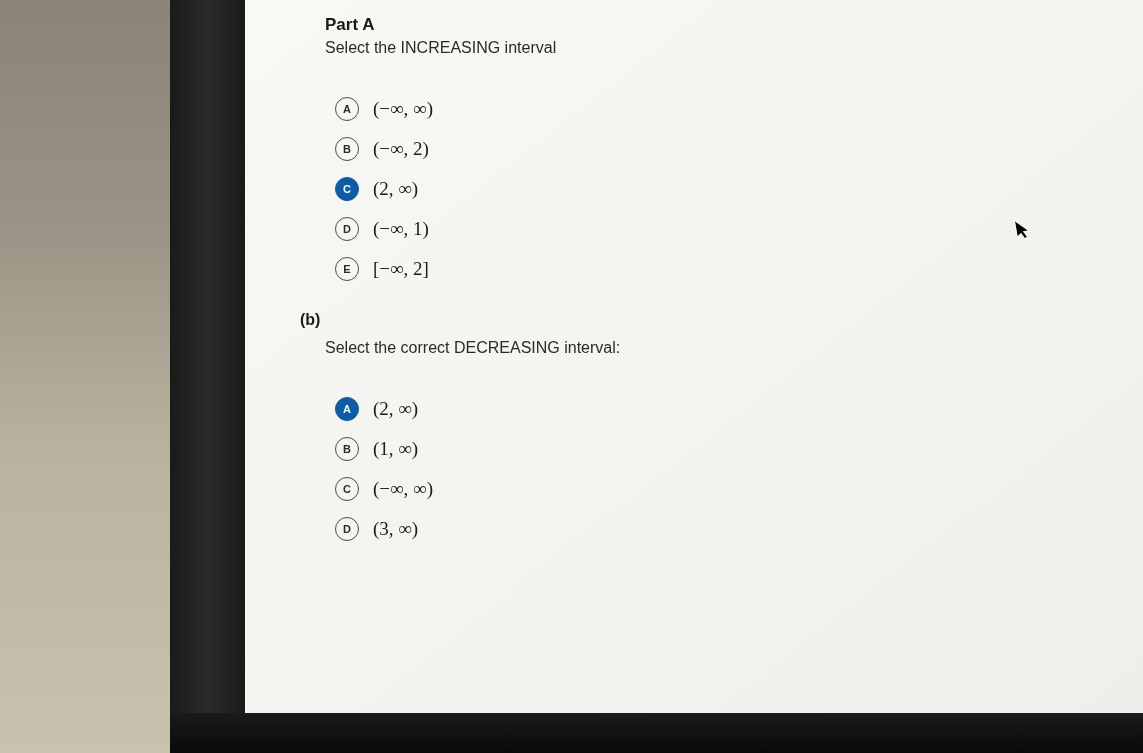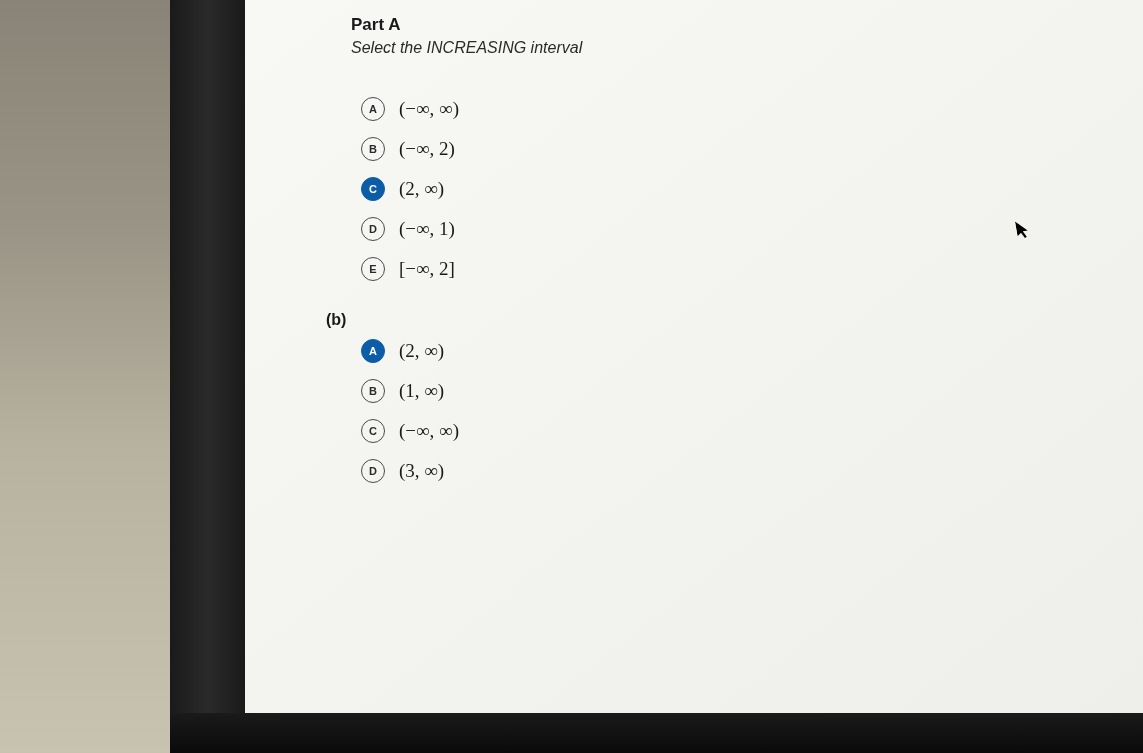--- a/index.html
+++ b/index.html
@@ -15,21 +15,21 @@
       position: relative;
       overflow: hidden;
     }
     .screen-area {
       position: absolute;
       left: 245px;
       top: 0;
       right: 0;
       bottom: 40px;
       background: linear-gradient(to bottom right, #f8f8f5, #eeeeea);
-      padding: 10px 30px 20px 46px;
+      padding: 10px 30px 20px 20px;
     }
     .collapse-arrow {
       position: absolute;
       left: 245px;
       top: 340px;
       font-size: 22px;
       font-weight: bold;
       color: #333;
       cursor: pointer;
       padding: 5px;
@@ -37,21 +37,20 @@
     .part-header {
       font-weight: bold;
       font-size: 17px;
       color: #1a1a1a;
       margin-bottom: 4px;
     }
     .part-prompt {
       font-size: 16px;
       color: #2a2a2a;
       margin-bottom: 40px;
-      font-style: italic;
     }
     .section-a {
       margin-left: 60px;
       margin-top: 5px;
     }
     .section-b {
       margin-left: 35px;
       margin-top: 30px;
     }
     .section-b-inner {
@@ -165,20 +164,21 @@
       <div class="option-row">
         <div class="option-circle">E</div>
         <div class="option-text">[−∞, 2]</div>
       </div>
     </div>
   </div>
 
   <div class="section-b">
     <div class="section-label">(b)</div>
     <div class="section-b-inner">
+      <div class="part-prompt">Select the correct DECREASING interval:</div>
 
       <div class="options">
         <div class="option-row">
           <div class="option-circle selected">A</div>
           <div class="option-text">(2, ∞)</div>
         </div>
         <div class="option-row">
           <div class="option-circle">B</div>
           <div class="option-text">(1, ∞)</div>
         </div>

